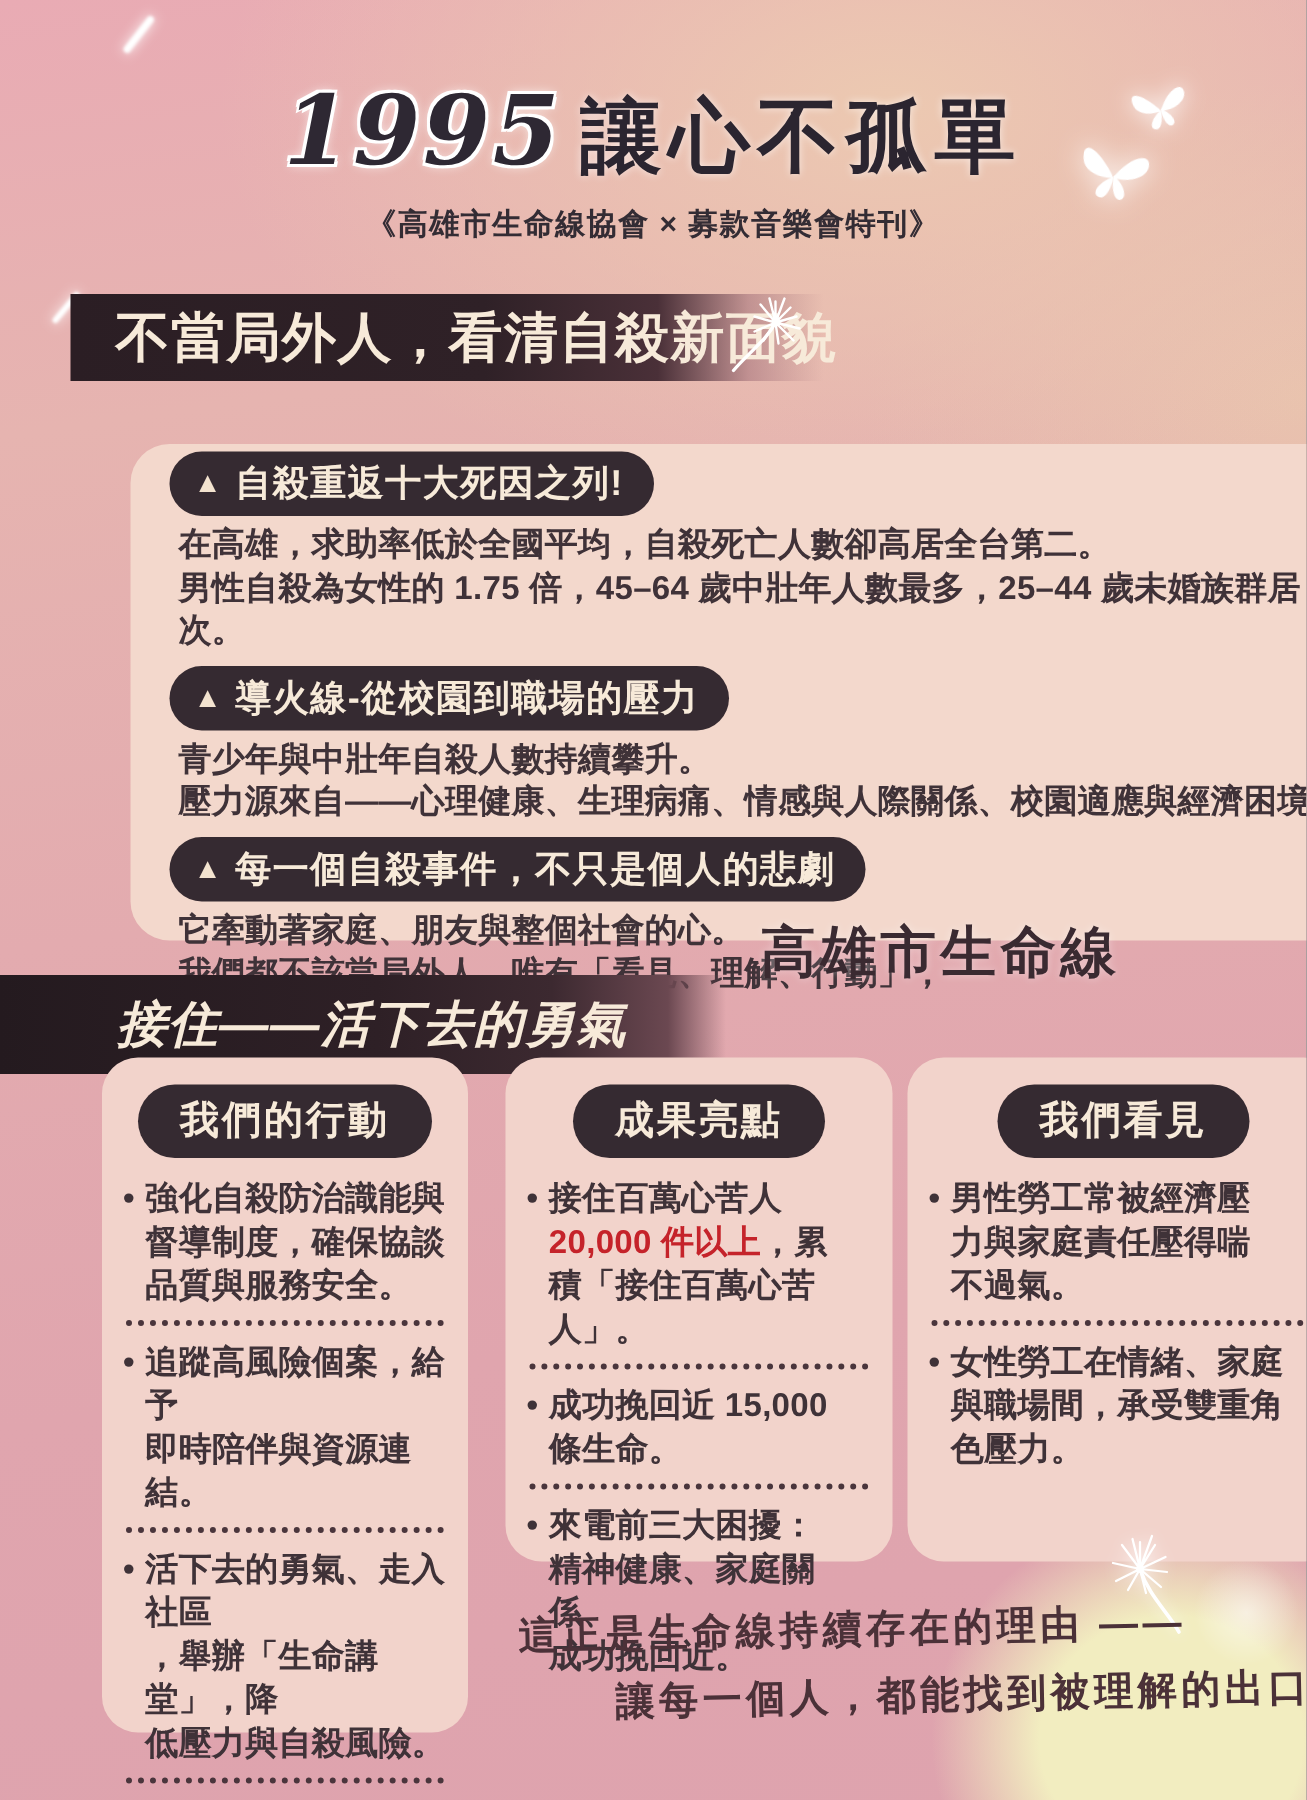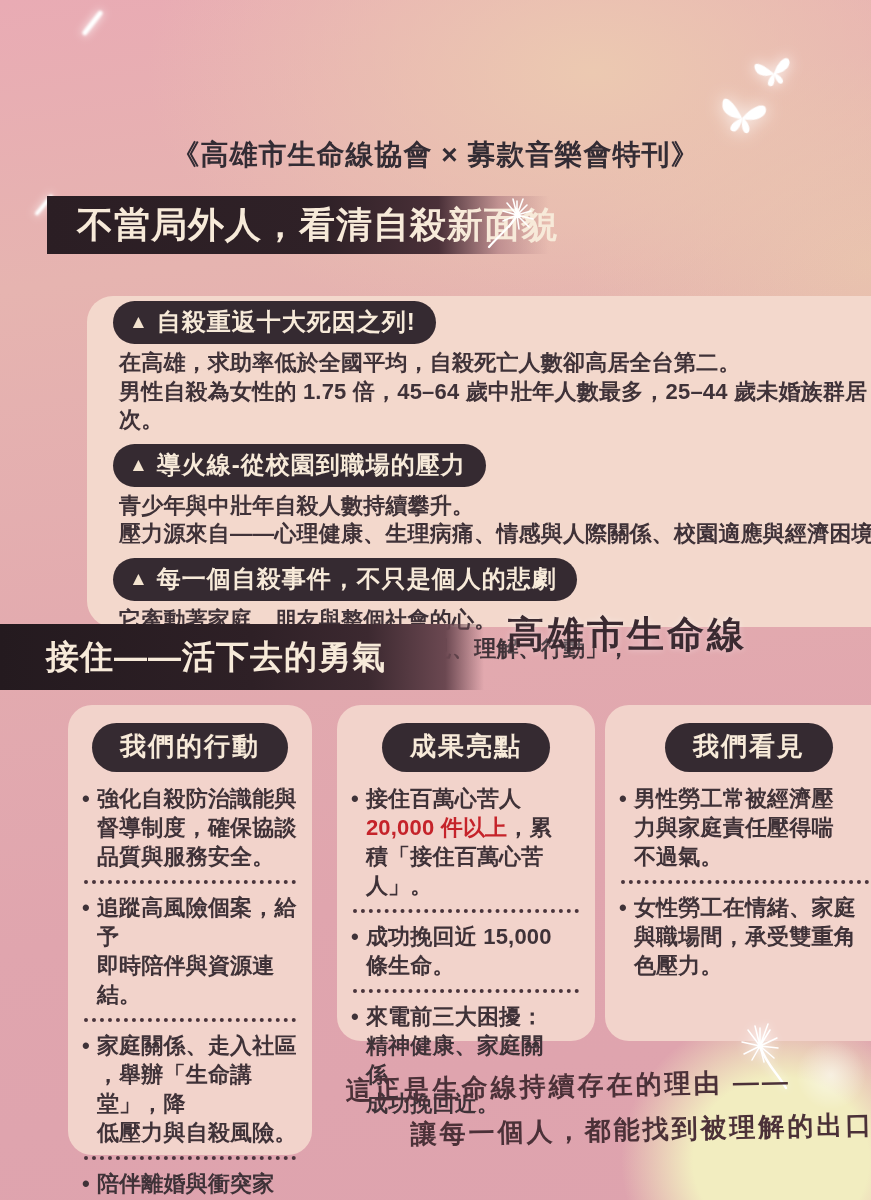--- a/index.html
+++ b/index.html
@@ -28,30 +28,30 @@
   .dandelion.bottom{left:722px;top:1012px;}
 
   
   .title-row{position:absolute;left:0;top:50px;width:100%;text-align:center;white-space:nowrap;}
   .title-year{font-family:"DejaVu Serif",serif;font-style:italic;font-weight:bold;font-size:64px;
     color:#2e2833;letter-spacing:2px;
     text-shadow:2px 2px 0 #fff,-2px -2px 0 #fff,2px -2px 0 #fff,-2px 2px 0 #fff,0 0 8px #fff;}
   .title-main{font-family:"DejaVu Serif",serif;font-weight:bold;font-size:54px;color:#2b2530;
     letter-spacing:5px;margin-left:12px;text-shadow:0 0 6px rgba(255,255,255,.65);}
   .subtitle{position:absolute;left:0;top:136px;width:100%;text-align:center;font-weight:bold;
-    font-size:28px;color:#332c34;letter-spacing:1px;}
+    font-size:20px;color:#332c34;letter-spacing:1px;}
 
   
   .banner{position:absolute;color:#f7ead9;font-weight:bold;white-space:nowrap;}
   .banner1{left:47px;top:196px;width:502px;height:58px;line-height:58px;padding-left:30px;
     box-sizing:border-box;font-size:36px;letter-spacing:1px;
     background:linear-gradient(90deg,#2b1e24 0%,#2f2127 55%,#4a3038 78%,rgba(160,110,120,.55) 90%,rgba(221,163,174,0) 100%);}
-  .banner2{left:0;top:624px;width:484px;height:66px;line-height:66px;padding-left:46px;
+  .banner2{left:0;top:650px;width:484px;height:66px;line-height:66px;padding-left:78px;
     box-sizing:border-box;font-size:33px;letter-spacing:1px;
-    background:linear-gradient(90deg,#241a1f 0%,#2e2026 52%,#3c2930 76%,#6b4851 92%,rgba(221,163,174,0) 100%);}
+    background:linear-gradient(90deg,#241a1f 0%,#2e2026 52%,#3c2930 76%,#6b4851 92%,rgba(221,163,174,0) 100%);font-style:italic;}
   .banner-dandelion{position:absolute;right:10px;top:1px;}
 
   
   .card-main{position:absolute;left:87px;top:296px;width:836px;height:331px;background:#f3d8cc;
     border-radius:26px;box-sizing:border-box;padding:5px 26px;}
   .pill{display:inline-block;background:#352a31;color:#f7ead9;font-weight:bold;border-radius:999px;}
   .pill-heading{font-size:24px;padding:5px 20px 6px 16px;letter-spacing:1px;margin-bottom:5px;}
   .pill-heading .tri{font-size:19px;margin-right:8px;position:relative;top:-2px;color:#f3e3cf;}
   .block-body{font-size:22px;font-weight:bold;color:#3f3238;line-height:1.3;white-space:pre-line;
     margin:0 0 9px 6px;letter-spacing:0.2px;}
@@ -94,20 +94,23 @@
 
   <svg class="butterfly b1" width="44" height="36" viewBox="0 0 44 36">
     <path fill="#ffffff" d="M20 20 C10 6 2 4 4 14 C5 20 13 23 20 22 C14 25 10 32 15 33 C19 34 21 26 21 22 Z"></path>
     <path fill="#ffffff" d="M22 20 C30 8 40 6 39 14 C38 20 29 23 23 22 C28 26 30 32 26 33 C22 33 21 25 21 21 Z"></path>
   </svg>
   <svg class="butterfly b2" width="44" height="36" viewBox="0 0 44 36">
     <path fill="#ffffff" d="M20 20 C10 6 2 4 4 14 C5 20 13 23 20 22 C14 25 10 32 15 33 C19 34 21 26 21 22 Z"></path>
     <path fill="#ffffff" d="M22 20 C30 8 40 6 39 14 C38 20 29 23 23 22 C28 26 30 32 26 33 C22 33 21 25 21 21 Z"></path>
   </svg>
 
+  <div class="title-row">
+    <span class="title-year">1995</span><span class="title-main">讓心不孤單</span>
+  </div>
   <div class="subtitle">《高雄市生命線協會 × 募款音樂會特刊》</div>
 
   <div class="banner banner1">
     <span>不當局外人，看清自殺新面貌</span>
     <svg class="banner-dandelion" width="56" height="56" viewBox="0 0 56 56">
       <g stroke="#ffffff" stroke-width="1.6" stroke-linecap="round" fill="none">
         <path d="M34 18 L34 4 M34 18 L44 8 M34 18 L48 14 M34 18 L50 22 M34 18 L46 30 M34 18 L36 32 M34 18 L26 30 M34 18 L20 24 M34 18 L20 14 M34 18 L24 6 M34 18 L30 2 M34 18 L40 2"></path>
         <path d="M34 18 C28 30 16 38 6 50" stroke-width="2.2"></path>
       </g>
       <circle cx="34" cy="18" r="2.4" fill="#ffffff"></circle>
@@ -145,21 +148,21 @@
 
   <div class="col-card col-a">
     <div class="pill col-pill">我們的行動</div>
     <div class="bullet"><span class="mark">•</span><span>強化自殺防治識能與
 督導制度，確保協談
 品質與服務安全。</span></div>
     <hr class="dots">
     <div class="bullet"><span class="mark">•</span><span>追蹤高風險個案，給予
 即時陪伴與資源連結。</span></div>
     <hr class="dots">
-    <div class="bullet"><span class="mark">•</span><span>家庭關係、走入社區
+    <div class="bullet"><span class="mark">•</span><span>活下去的勇氣、走入社區
 ，舉辦「生命講堂」，降
 低壓力與自殺風險。</span></div>
     <hr class="dots">
     <div class="bullet"><span class="mark">•</span><span>陪伴離婚與衝突家庭，
 透過「家事商談服務」
 修復溝通、守護孩子。</span></div>
   </div>
 
   <div class="col-card col-b">
     <div class="pill col-pill">成果亮點</div>

